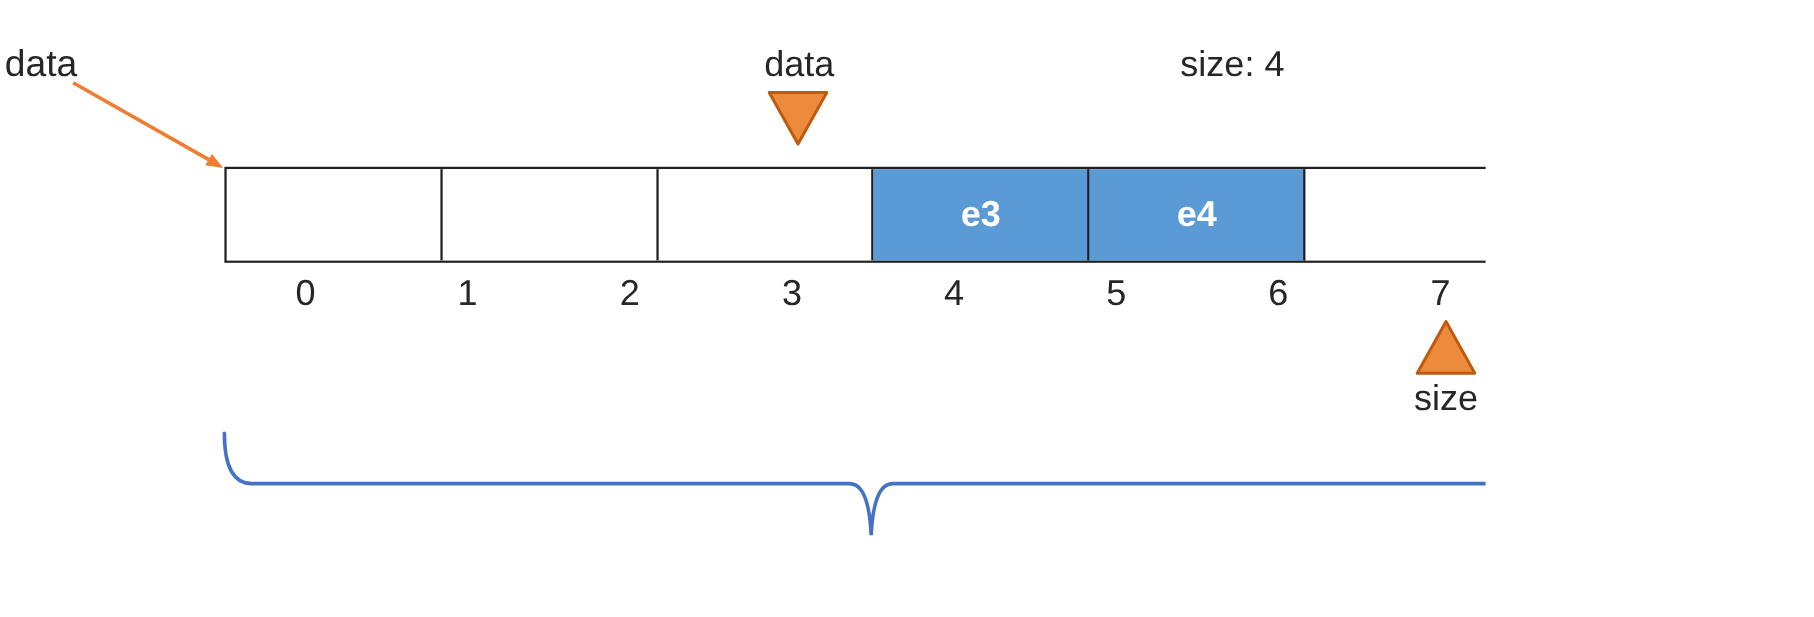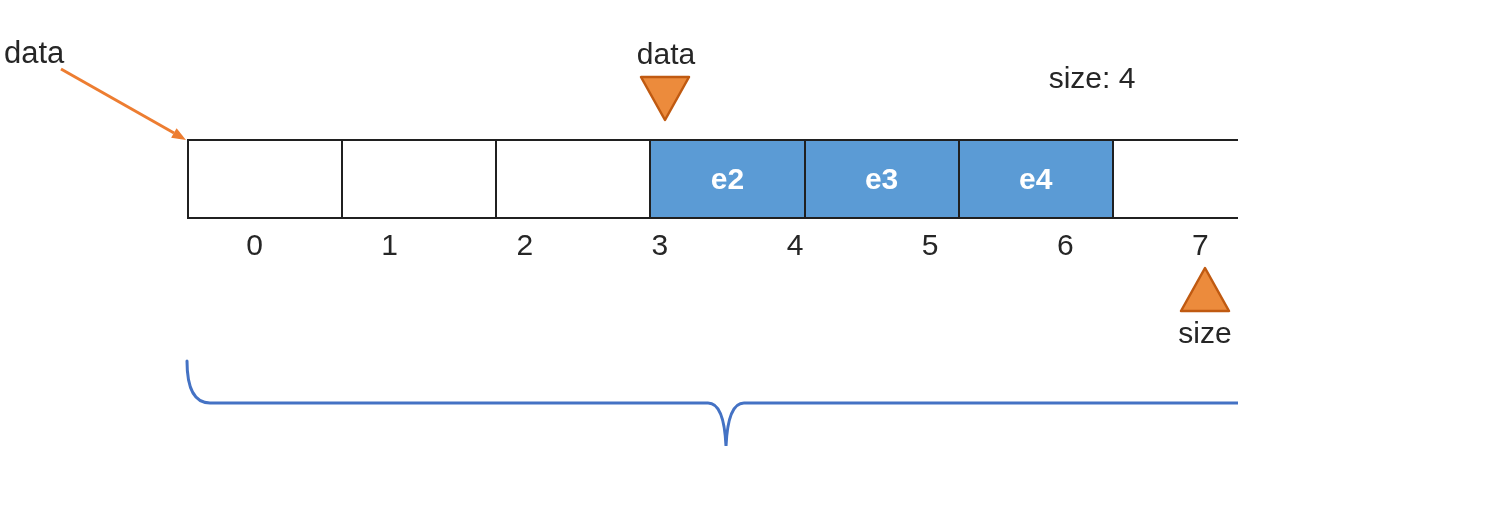--- a/index.html
+++ b/index.html
@@ -84,27 +84,26 @@
   <svg class="overlay-svg" style="left:0; top:0;" width="240" height="170">
     <line x1="61" y1="69" x2="174" y2="133" stroke="#ED7D31" stroke-width="3"></line>
     <polygon points="186,140 171.1,137.8 176.6,128.3" fill="#ED7D31"></polygon>
   </svg>
 
   <div class="label centered" style="left:596px; top:37px; width:140px;">data</div>
   <svg class="overlay-svg" style="left:638px; top:74px;" width="54" height="50">
     <polygon points="3,3 51,3 27,46" fill="#EC8B3C" stroke="#C05A11" stroke-width="2.5" stroke-linejoin="round"></polygon>
   </svg>
 
-  <div class="label centered" style="left:1022px; top:37px; width:140px;margin-top:24px;">size: 4</div>
+  <div class="label centered" style="left:957px; top:37px; width:140px;">size: 4</div>
 
   <div class="array">
     <div class="cell"></div>
     <div class="cell"></div>
     <div class="cell"></div>
-    <div class="cell filled">e2</div>
     <div class="cell filled">e3</div>
     <div class="cell filled">e4</div>
     <div class="cell"></div>
   </div>
 
   <div class="index-row">
     <div class="index-label">0</div>
     <div class="index-label">1</div>
     <div class="index-label">2</div>
     <div class="index-label">3</div>

